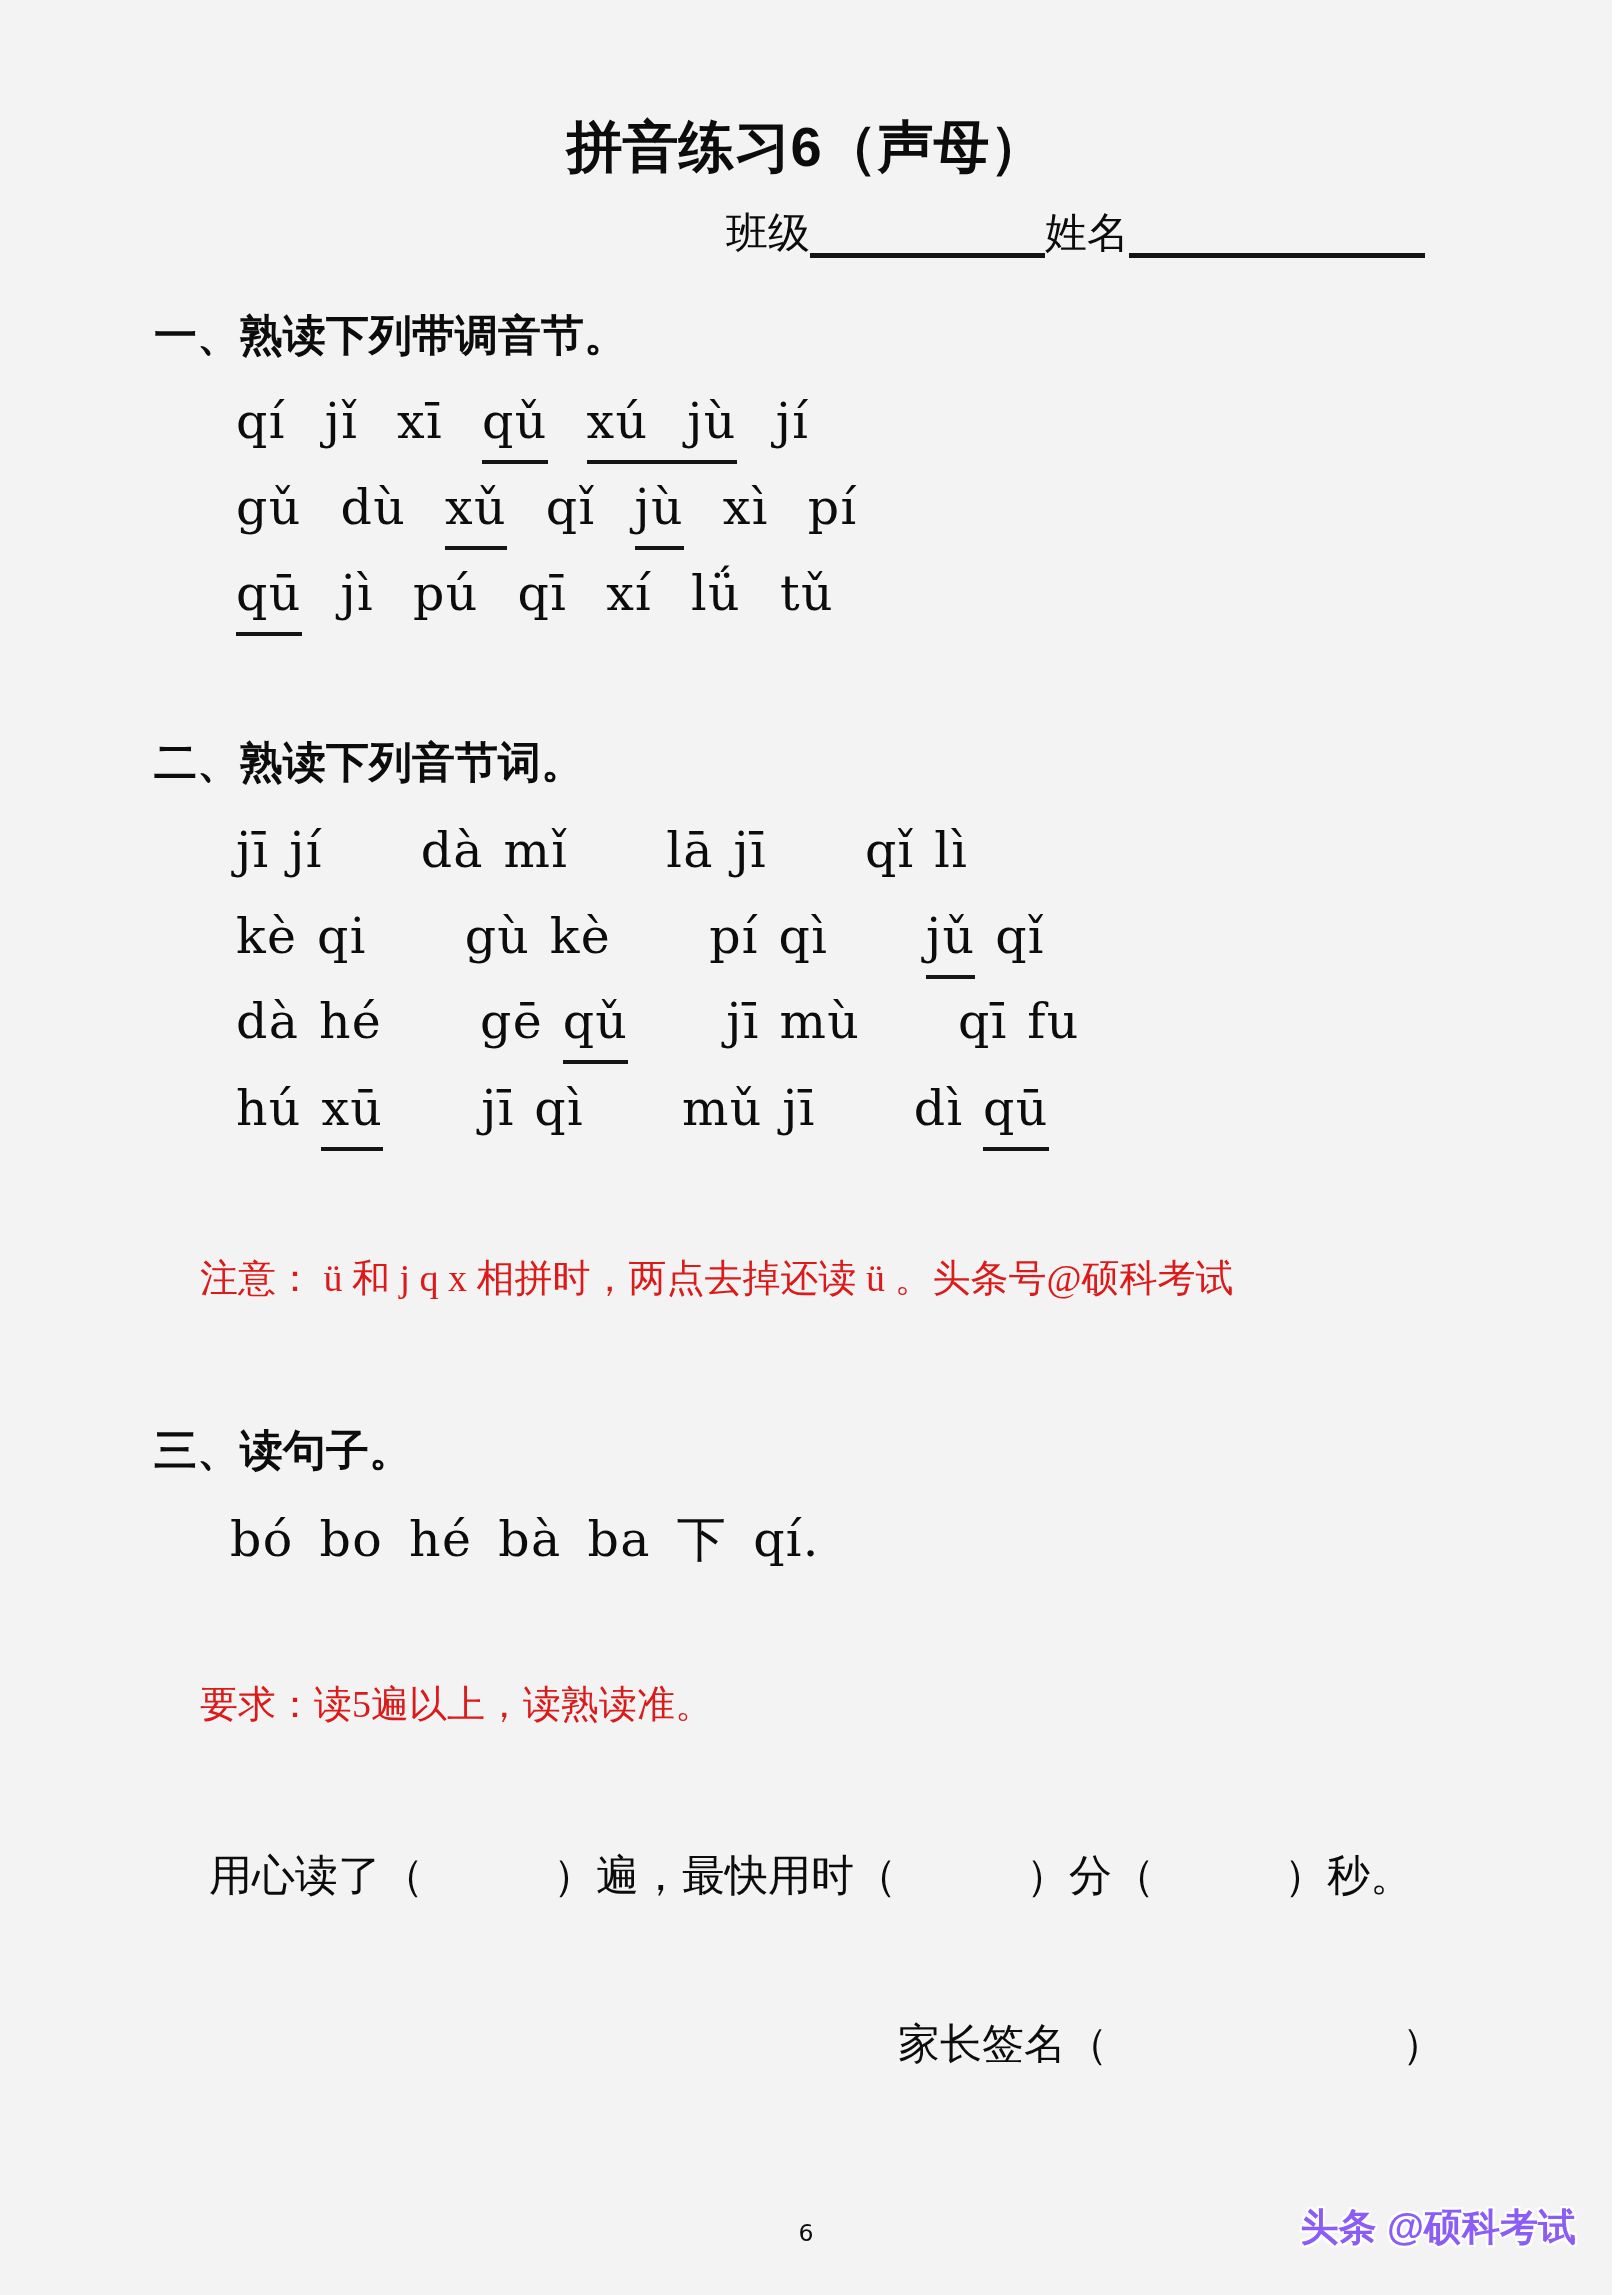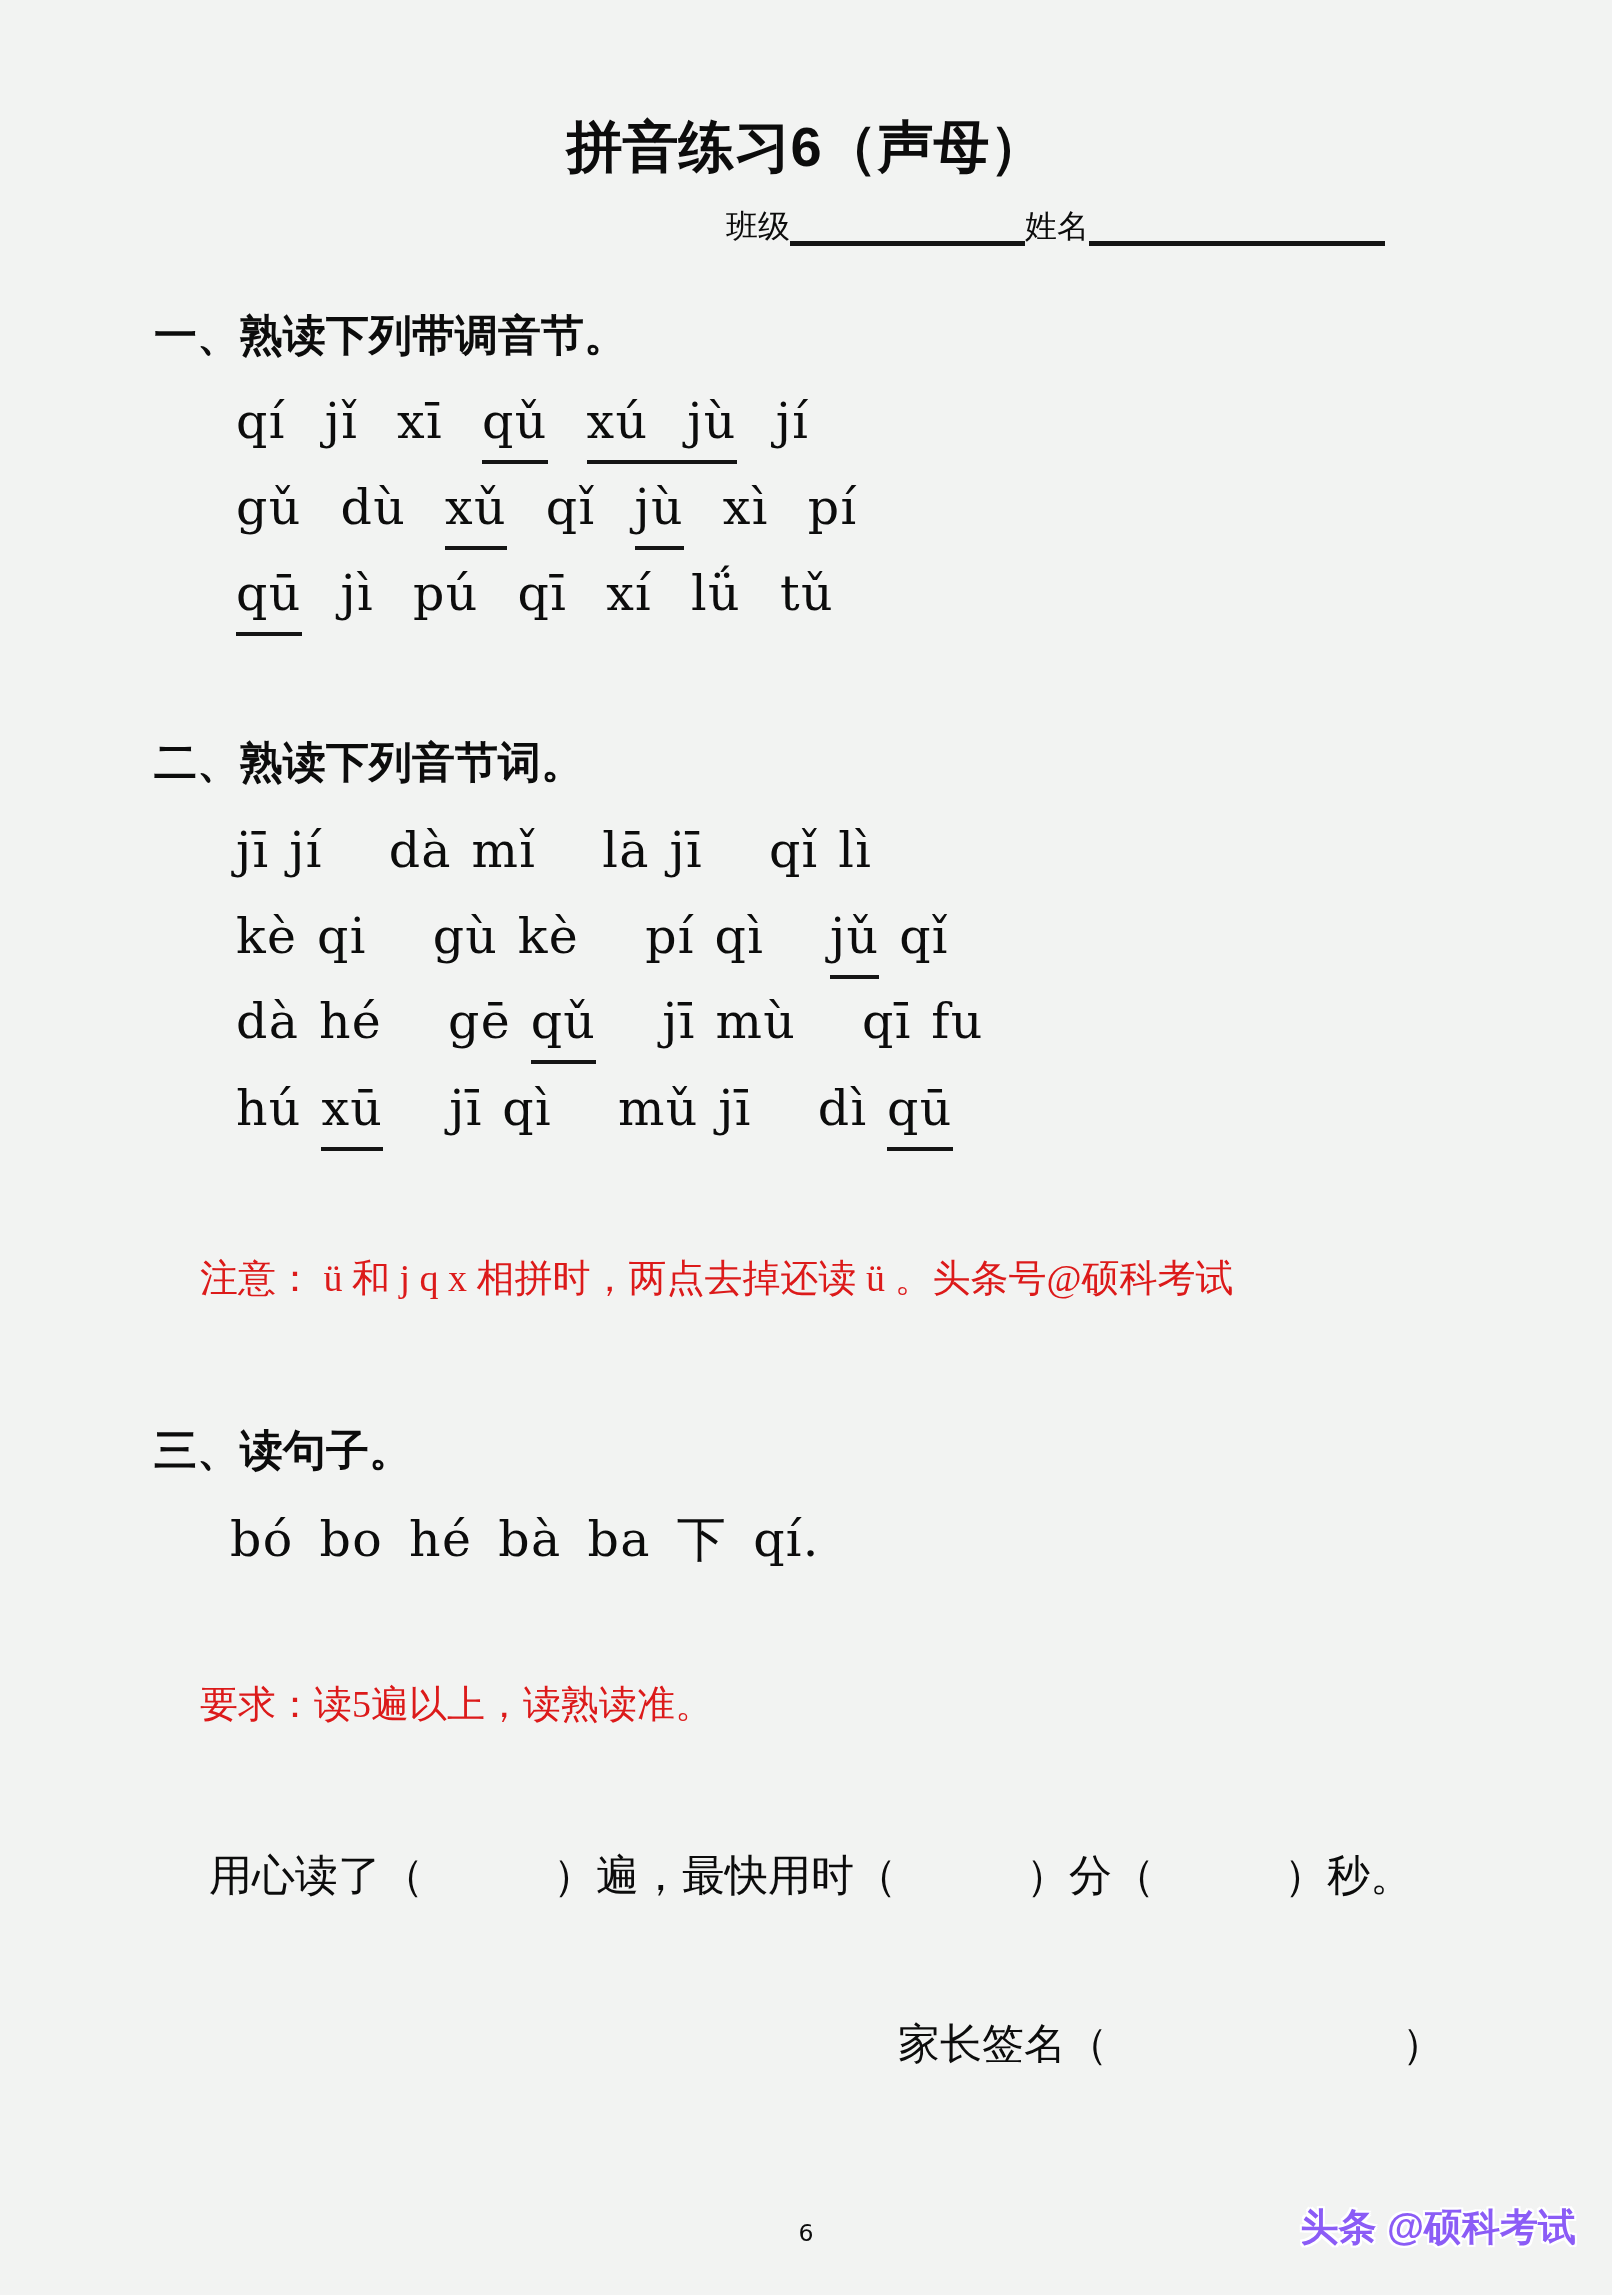--- a/index.html
+++ b/index.html
@@ -10,30 +10,30 @@
     color:#0c0c0c;
     overflow:hidden;
     font-family:"Liberation Serif","DejaVu Serif",serif;
   }
   .abs{position:absolute;}
   .cnb{font-family:"Liberation Sans","DejaVu Sans",sans-serif;font-weight:bold;}
   .cn{font-family:"Liberation Serif","DejaVu Serif",serif;}
   .py{font-family:"DejaVu Serif","Liberation Serif",serif;letter-spacing:1.3px;}
   .red{color:#dc1a1a;}
   .title{left:0;right:0;top:110px;text-align:center;font-size:56px;}
-  .classline{top:205px;left:726px;display:flex;font-size:32px;}
+  .classline{top:205px;left:726px;display:flex;font-size:42px;}
   .blank{display:inline-block;border-bottom:5.3px solid #141414;align-self:flex-end;margin-bottom:2.6px;}
   .blank.b1{width:235px;}
   .blank.b2{width:296px;}
   .h1{top:307px;left:154px;font-size:43px;}
   .h2{top:734px;left:154px;font-size:43px;}
   .h3{top:1422px;left:154px;font-size:43px;}
   .pyrow{display:flex;align-items:baseline;gap:39px;left:236px;font-size:49px;}
   .r1{top:393px;}.r2{top:479px;}.r3{top:565px;}
-  .wordrow{display:flex;align-items:baseline;gap:66px;left:236px;font-size:49px;}
+  .wordrow{display:flex;align-items:baseline;gap:98px;left:236px;font-size:49px;}
   .w1{top:822px;}.w2{top:908px;}.w3{top:993px;}.w4{top:1080px;}
   .grp{display:inline-flex;gap:39px;}
   .grp2{display:inline-flex;gap:19.7px;}
   .u{border-bottom:4.6px solid #151515;padding-bottom:10px;}
   .note{font-size:38px;left:200px;}
   .n1{top:1253px;}
   .n2{top:1679px;}
   .sentence{top:1507px;left:230px;font-size:49px;word-spacing:9.2px;}
   .countline{top:1847px;left:209px;font-size:43px;}
   .signline{top:2016px;left:898px;font-size:42px;}

